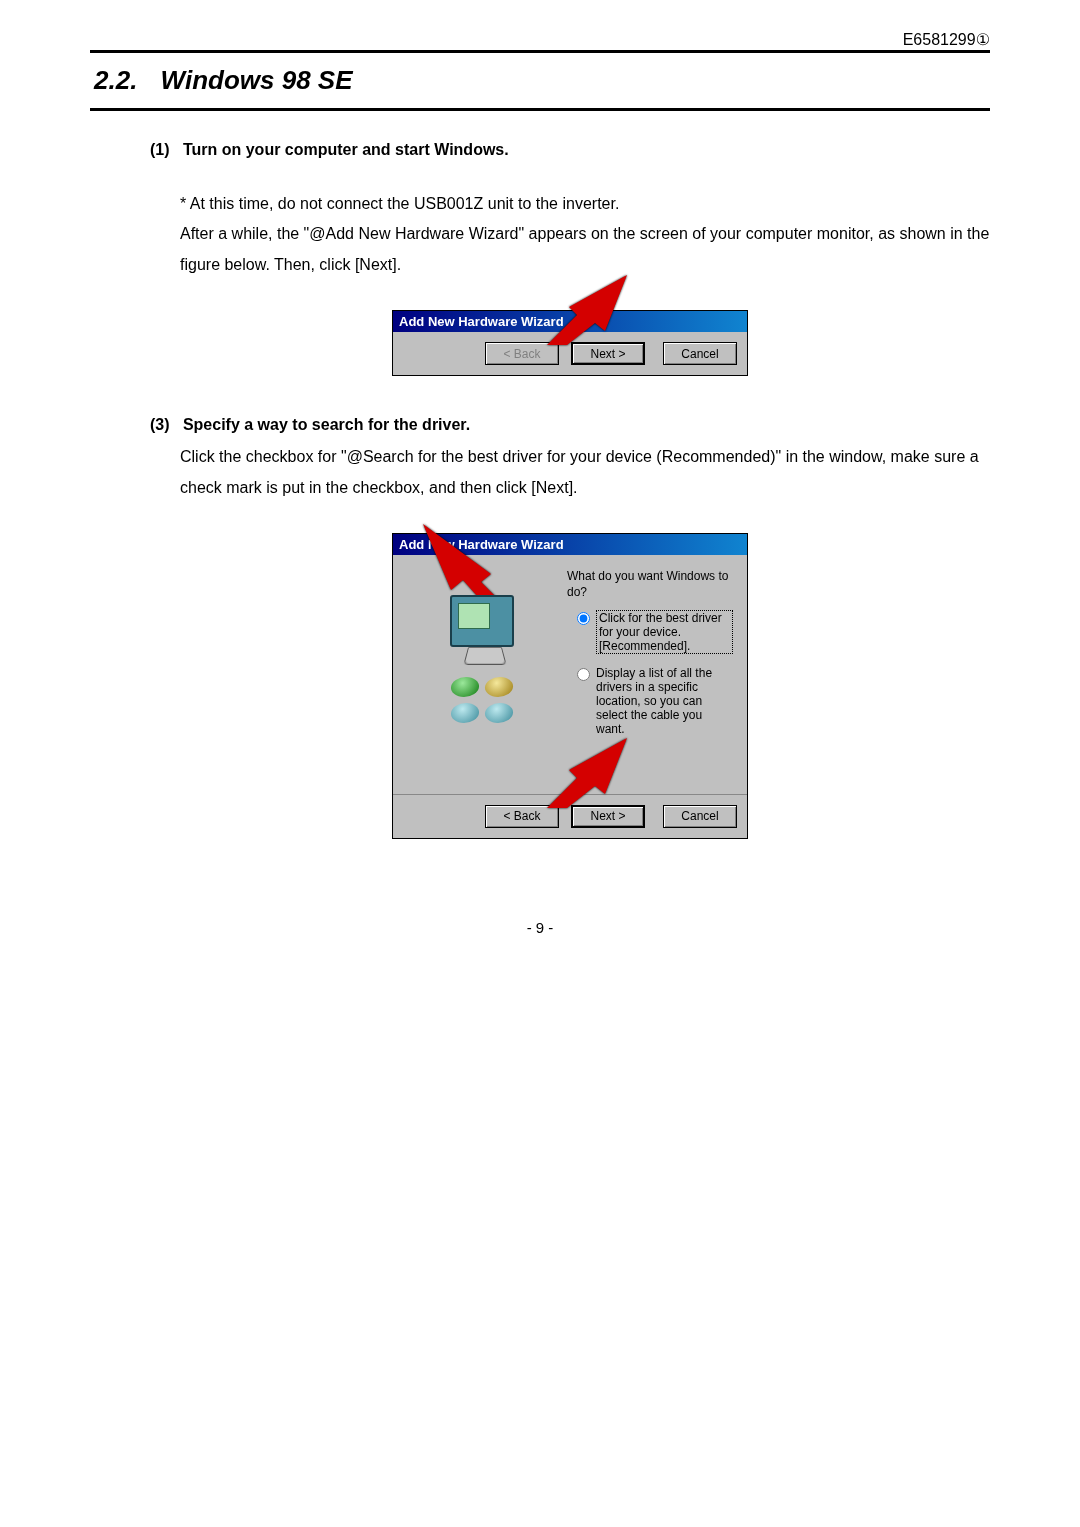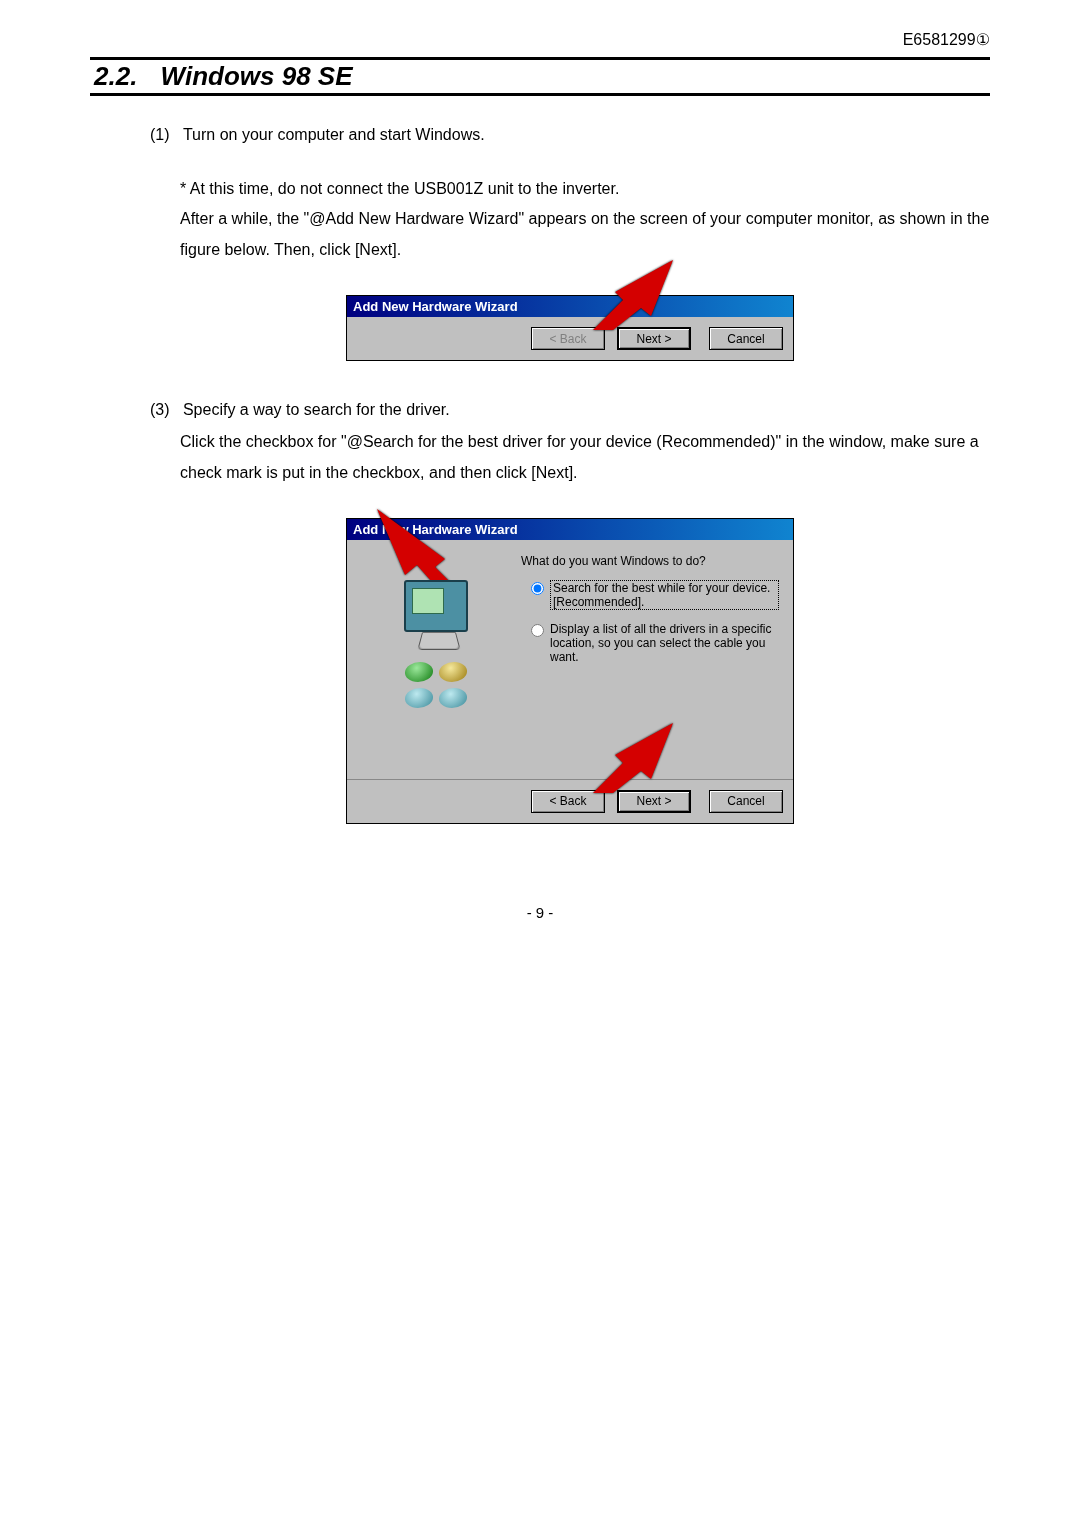--- a/index.html
+++ b/index.html
@@ -8,43 +8,43 @@
       background: #fff;
       width: 1080px;
       margin: 0 auto;
       padding: 30px 90px 40px 90px;
       color: #000;
       font-size: 16px;
     }
     .doc-id {
       text-align: right;
       font-size: 16px;
-      margin-bottom: 8px;
+      margin-bottom: 1px;
     }
     .section-heading {
       border-top: 3px solid #000;
       border-bottom: 3px solid #000;
-      padding: 1px 4px;
+      padding: 12px 4px;
       font-size: 26px;
       font-weight: bold;
       font-style: italic;
       margin-bottom: 30px;
     }
     .section-heading .num { margin-right: 16px; }
     .steps { padding-left: 60px; }
     .step { margin-bottom: 30px; }
-    .step-head { font-weight: normal; margin-bottom: 8px; }
+    .step-head { font-weight: bold; margin-bottom: 8px; }
     .step-body { padding-left: 30px; line-height: 1.9; }
     .wizard-wrap {
       display: flex;
       justify-content: center;
       margin: 18px 0 40px 0;
     }
     .wizard {
-      width: 448px;
+      width: 356px;
       border: 1px solid #000;
       background: #c0c0c0;
       font-family: Tahoma, Arial, sans-serif;
       font-size: 12px;
       position: relative;
     }
     .titlebar {
       background: linear-gradient(to right, #000080, #1084d0);
       color: #fff;
       font-weight: bold;
@@ -203,21 +203,21 @@
             <div class="disc gold"></div>
             <div class="disc cyan"></div>
             <div class="disc cyan"></div>
           </div>
         </div>
         <div class="wizard-right">
           <p>What do you want Windows to do?</p>
           <div style="margin-left:10px;">
             <div class="radio-row">
               <input type="radio" name="w2r" checked="" style="">
-              <label class="radio-label dotted">Search for the best while for your device. [Recommended].</label>
+              <label class="radio-label dotted">Click for the best driver for your device. [Recommended].</label>
             </div>
             <div class="radio-row">
               <input type="radio" name="w2r" style="">
               <label class="radio-label">Display a list of all the drivers in a specific location, so you can select the cable you want.</label>
             </div>
           </div>
         </div>
       </div>
       <div class="wizard-footer">
         <button class="btn">&lt; Back</button>

